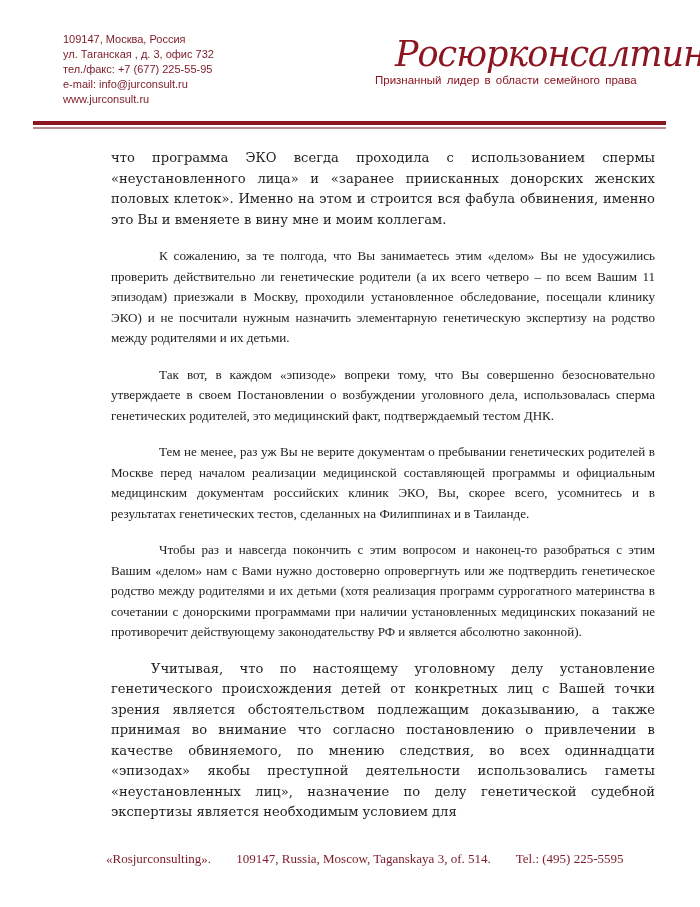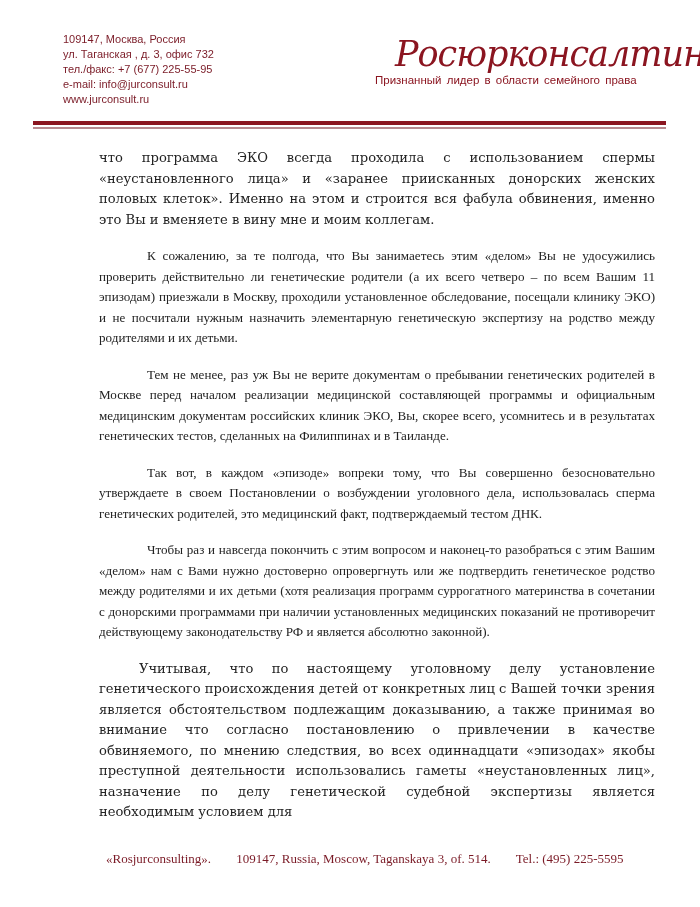--- a/index.html
+++ b/index.html
@@ -5,21 +5,21 @@
   html, body { margin: 0; padding: 0; background: #ffffff; }
   body { width: 700px; height: 907px; position: relative; overflow: hidden; font-family: "Liberation Serif", serif; }
   .addr { position: absolute; left: 35px; top: 32px; font-family: Liberation Sans, sans-serif; font-size: 11px; line-height: 15px; color: #7a1a26; margin-left: 28px; }
   .addr div { white-space: nowrap; }
   .logo { position: absolute; left: 375px; top: 32px; width: 330px; }
   .logo-script { font-family: "DejaVu Serif", serif; font-style: italic; font-size: 35px; color: #8b1520; letter-spacing: -1px; line-height: 44px; white-space: nowrap; margin-left: 20px; }
   .logo-tag { font-family: "Liberation Sans", sans-serif; font-size: 11.5px; color: #8b1520; margin-top: -2px; white-space: nowrap; word-spacing: 2px; }
   .rule-thick { position: absolute; left: 33px; top: 121px; width: 633px; height: 4px; background: #8b1520; }
   .rule-thin { position: absolute; left: 33px; top: 127px; width: 633px; height: 2px; background: #b88a90; }
   .content { position: absolute; left: 98px; top: 148px; width: 557px; font-family: "DejaVu Serif", serif; font-size: 13.1px; line-height: 20.5px; color: #222; }
-  .content p { margin: 0 0 16px 1px; text-align: justify; text-align-last: left; }
+  .content p { margin: 0 0 16px 13px; text-align: justify; text-align-last: left; }
   .content p.indent { text-indent: 48px; font-family: Liberation Serif, serif; }
   .content p.indent2 { text-indent: 40px; }
   .content p.first { text-indent: 0; }
   .footer { position: absolute; left: 106px; top: 851px; width: 590px; font-family: "Liberation Serif", serif; font-size: 13px; color: #7a1a26; white-space: nowrap; }
   .footer span { margin-right: 22px; }
 </style>
 </head>
 <body>
 
 <div class="addr">
@@ -34,22 +34,22 @@
   <div class="logo-script">Росюрконсалтинг</div>
   <div class="logo-tag">Признанный   лидер  в области  семейного  права</div>
 </div>
 
 <div class="rule-thick"></div>
 <div class="rule-thin"></div>
 
 <div class="content">
   <p class="first">что программа ЭКО всегда проходила с использованием спермы «неустановленного лица» и «заранее приисканных донорских женских половых клеток». Именно на этом и строится вся фабула обвинения, именно это Вы и вменяете в вину мне и моим коллегам.</p>
   <p class="indent">К сожалению, за те полгода, что Вы занимаетесь этим «делом» Вы не удосужились проверить действительно ли генетические родители (а их всего четверо – по всем Вашим 11 эпизодам) приезжали в Москву, проходили установленное обследование, посещали клинику ЭКО) и не посчитали нужным назначить элементарную генетическую экспертизу на родство между родителями и их детьми.</p>
+  <p class="indent">Так вот, в каждом «эпизоде» вопреки тому, что Вы совершенно безосновательно утверждаете в своем Постановлении о возбуждении уголовного дела, использовалась сперма генетических родителей, это медицинский факт, подтверждаемый тестом ДНК.</p>
   <p class="indent">Тем не менее, раз уж Вы не верите документам о пребывании генетических родителей в Москве перед началом реализации медицинской составляющей программы и официальным медицинским документам российских клиник ЭКО, Вы, скорее всего, усомнитесь и в результатах генетических тестов, сделанных на Филиппинах и в Таиланде.</p>
-  <p class="indent">Так вот, в каждом «эпизоде» вопреки тому, что Вы совершенно безосновательно утверждаете в своем Постановлении о возбуждении уголовного дела, использовалась сперма генетических родителей, это медицинский факт, подтверждаемый тестом ДНК.</p>
   <p class="indent">Чтобы раз и навсегда покончить с этим вопросом и наконец-то разобраться с этим Вашим «делом» нам с Вами нужно достоверно опровергнуть или же подтвердить генетическое родство между родителями и их детьми (хотя реализация программ суррогатного материнства в сочетании с донорскими программами при наличии установленных медицинских показаний не противоречит действующему законодательству РФ и является абсолютно законной).</p>
   <p class="indent2">Учитывая, что по настоящему уголовному делу установление генетического происхождения детей от конкретных лиц с Вашей точки зрения является обстоятельством подлежащим доказыванию, а также принимая во внимание что согласно постановлению о привлечении в качестве обвиняемого, по мнению следствия, во всех одиннадцати «эпизодах» якобы преступной деятельности использовались гаметы «неустановленных лиц», назначение по делу генетической судебной экспертизы является необходимым условием для</p>
 </div>
 
 <div class="footer">
   <span>«Rosjurconsulting».</span>
   <span>109147, Russia, Moscow, Taganskaya 3,  of. 514.</span>
   <span>Tel.: (495) 225-5595</span>
 </div>
 

